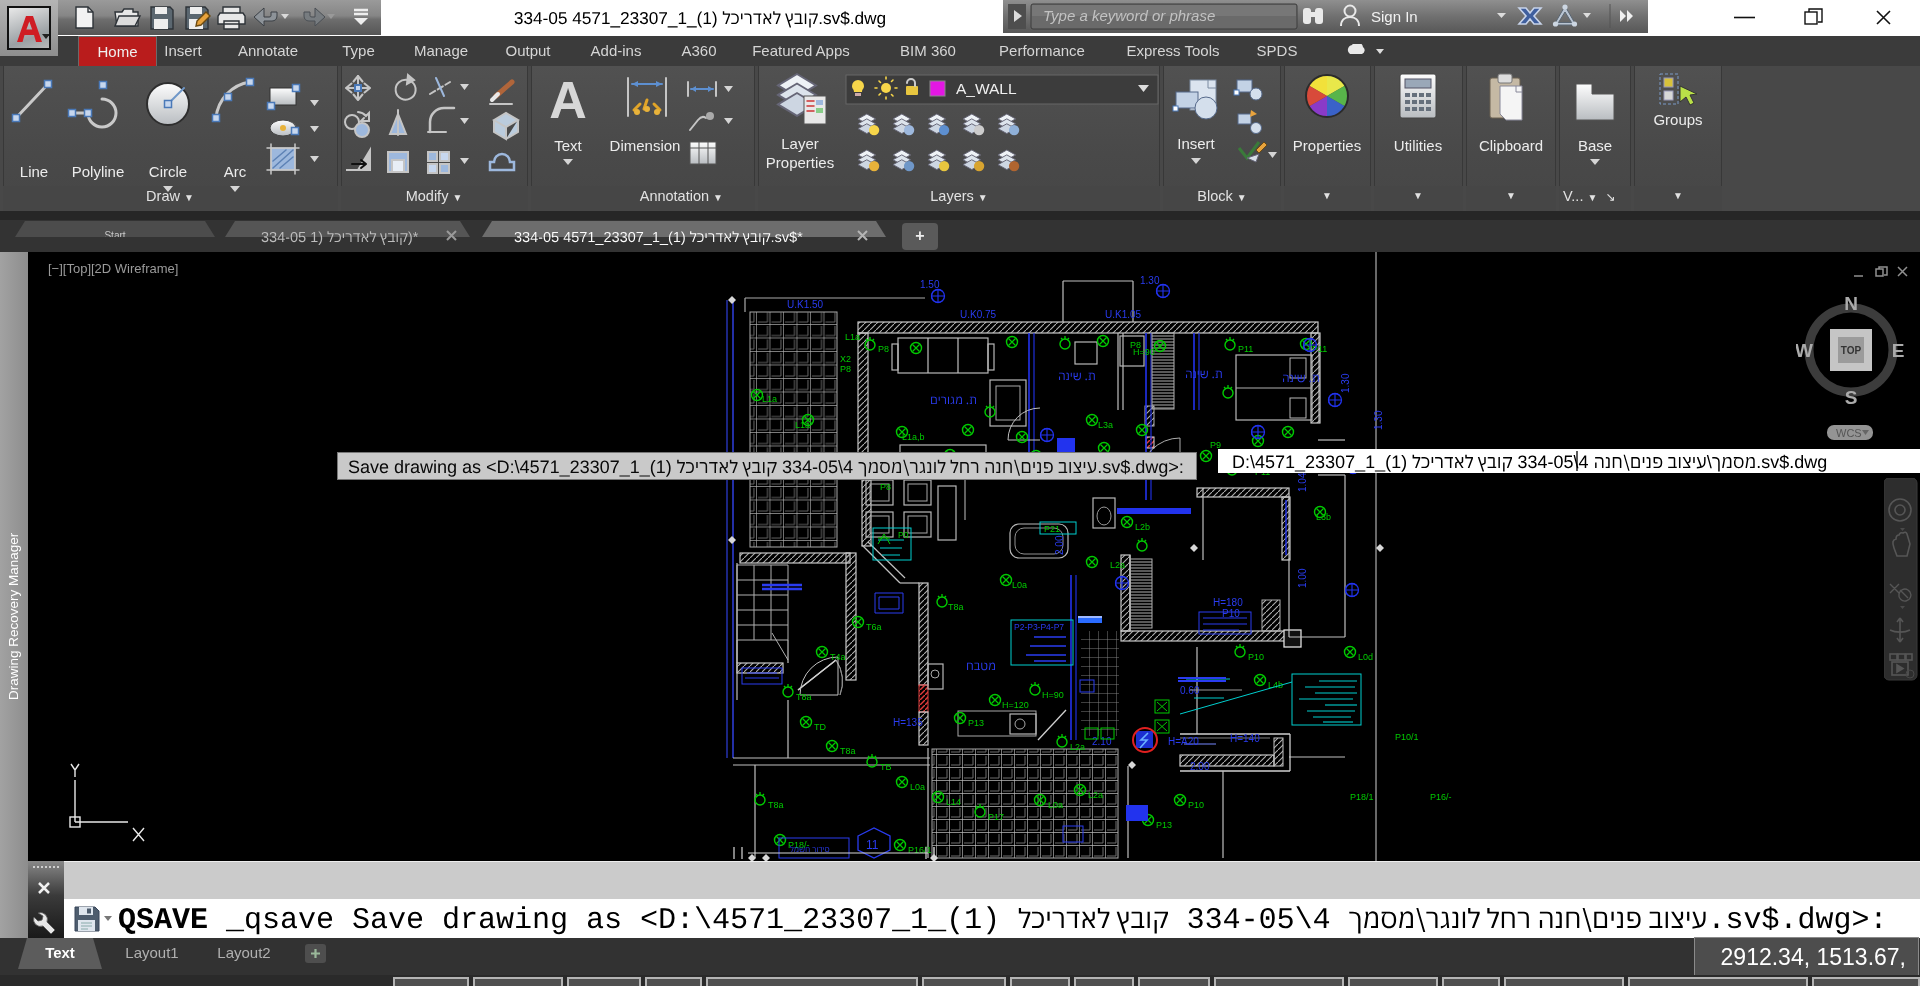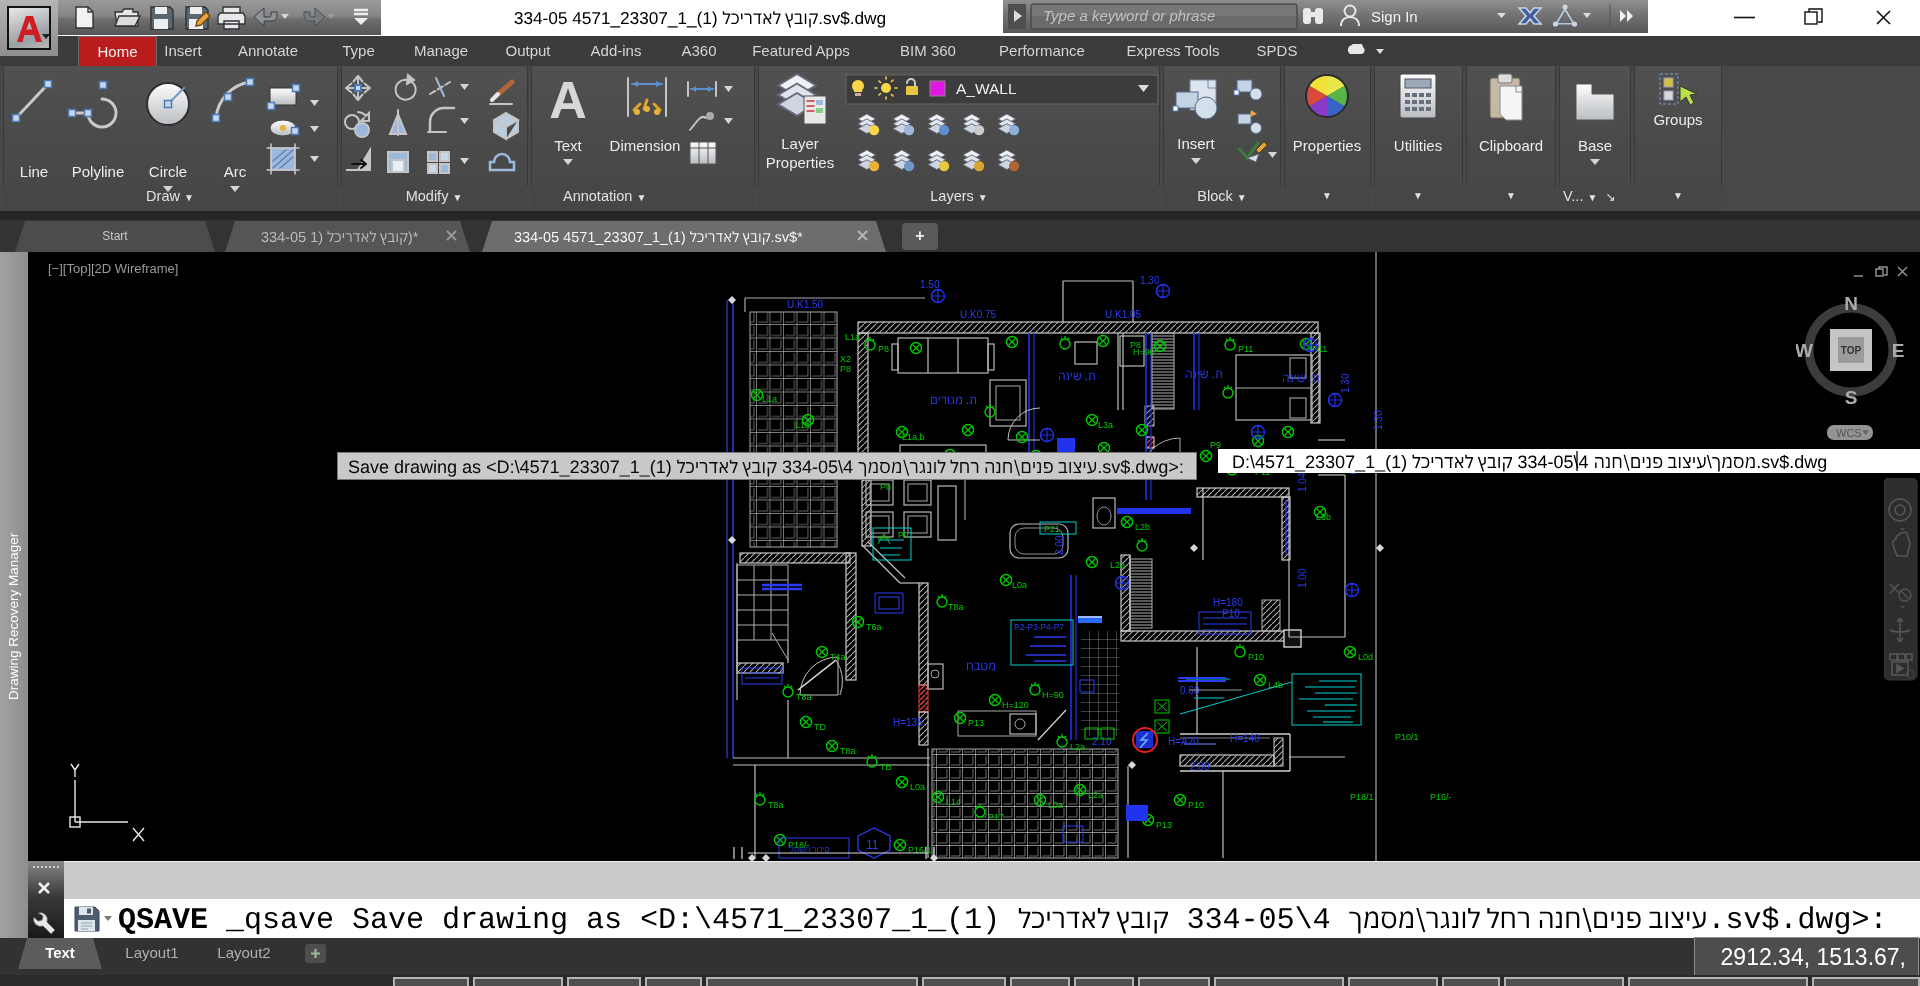--- a/index.html
+++ b/index.html
@@ -14,21 +14,21 @@
 #tabrow{position:absolute;left:0;top:36px;width:1920px;height:30px;background:#3b3b3b}
 .rtab{position:absolute;top:36px;height:30px;line-height:30px;color:#d5d5d5;font-size:15px;text-align:center}
 #hometab{background:#b91c1c;border:1px solid #6a6a6a;border-bottom:none;color:#f0f0f0}
 
 #ribbon{position:absolute;left:0;top:66px;width:1920px;height:153px;background:#484848}
 .panel{position:absolute;top:66px;height:145px;background:linear-gradient(#515151,#494949 60%,#464646)}
 .pfoot{position:absolute;top:186px;height:25px;background:#464646;color:#e2e2e2;font-size:14px;text-align:center;line-height:24px}
 #ribbon-bot{position:absolute;left:0;top:211px;width:1920px;height:9px;background:#262626}
 
 #doctabs{position:absolute;left:0;top:220px;width:1920px;height:32px;background:#333}
-.dtab{position:absolute;top:221px;height:31px;font-size:12px;line-height:30px}
+.dtab{position:absolute;top:221px;height:16px;font-size:10px;line-height:30px}
 
 #canvas{position:absolute;left:28px;top:252px;width:1892px;height:609px;background:#000}
 #sidebar{position:absolute;left:0;top:252px;width:28px;height:686px;background:linear-gradient(90deg,#a2a2a2,#8d8d8d)}
 #sidebar .vt{position:absolute;left:6px;top:448px;transform-origin:0 0;transform:rotate(-90deg);white-space:nowrap;color:#fff;font-size:13.5px}
 
 #ttip{position:absolute;left:337px;top:452px;width:860px;height:28px;background:#c9c9c9;border:1px solid #777}
 #wbox{position:absolute;left:1218px;top:449px;width:702px;height:24px;background:#fff}
 
 #grip{position:absolute;left:28px;top:861px;width:36px;height:77px;background:linear-gradient(#888,#3a3a3a 45%,#191919)}
 #chist{position:absolute;left:64px;top:861px;width:1856px;height:38px;background:#cbcbcb;border-top:1px solid #eee}
@@ -159,21 +159,21 @@
 <div class="panel" style="left:1374px;width:89px;border-left:1px solid #383838;border-right:1px solid #383838"></div>
 <div class="pfoot" style="left:1374px;width:89px"></div>
 <div class="panel" style="left:1466px;width:90px;border-left:1px solid #383838;border-right:1px solid #383838"></div>
 <div class="pfoot" style="left:1466px;width:90px"></div>
 <div class="panel" style="left:1559px;width:72px;border-left:1px solid #383838;border-right:1px solid #383838"></div>
 <div class="pfoot" style="left:1559px;width:72px"></div>
 <div class="panel" style="left:1634px;width:88px;border-left:1px solid #383838;border-right:1px solid #383838"></div>
 <div class="pfoot" style="left:1634px;width:88px"></div>
 <div class="abs" style="left:90px;top:188px;width:160px;text-align:center;font-size:14.5px;color:#e2e2e2">Draw <span style="font-size:10px">▼</span></div>
 <div class="abs" style="left:354px;top:188px;width:160px;text-align:center;font-size:14.5px;color:#e2e2e2">Modify <span style="font-size:10px">▼</span></div>
-<div class="abs" style="left:563px;top:188px;width:160px;text-align:left;font-size:14.5px;color:#e2e2e2">Annotation <span style="font-size:10px">▼</span></div>
+<div class="abs" style="left:563px;top:188px;width:160px;text-align:right;font-size:14.5px;color:#e2e2e2">Annotation <span style="font-size:10px">▼</span></div>
 <div class="abs" style="left:879px;top:188px;width:160px;text-align:center;font-size:14.5px;color:#e2e2e2">Layers <span style="font-size:10px">▼</span></div>
 <div class="abs" style="left:1142px;top:188px;width:160px;text-align:center;font-size:14.5px;color:#e2e2e2">Block <span style="font-size:10px">▼</span></div>
 <div class="abs" style="left:1307px;top:190px;width:40px;text-align:center;font-size:10px;color:#e2e2e2">▼</div>
 <div class="abs" style="left:1398px;top:190px;width:40px;text-align:center;font-size:10px;color:#e2e2e2">▼</div>
 <div class="abs" style="left:1491px;top:190px;width:40px;text-align:center;font-size:10px;color:#e2e2e2">▼</div>
 <div class="abs" style="left:1563px;top:188px;width:80px;font-size:14.5px;color:#e2e2e2">V... <span style="font-size:10px">▼</span>&nbsp;&nbsp;<span style="font-size:12px">↘</span></div>
 <div class="abs" style="left:1658px;top:190px;width:40px;text-align:center;font-size:10px;color:#e2e2e2">▼</div>
 <svg class="abs" style="left:0;top:66px" width="1920" height="146" viewBox="0 0 1920 146" font-family="Liberation Sans">
 <defs>
 <linearGradient id="ic3d" x1="0" y1="0" x2="0" y2="1">

